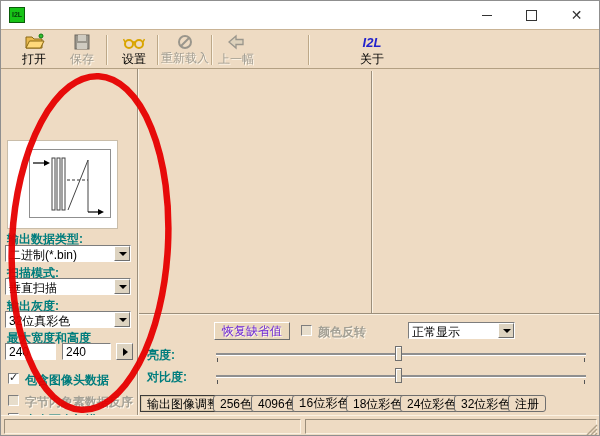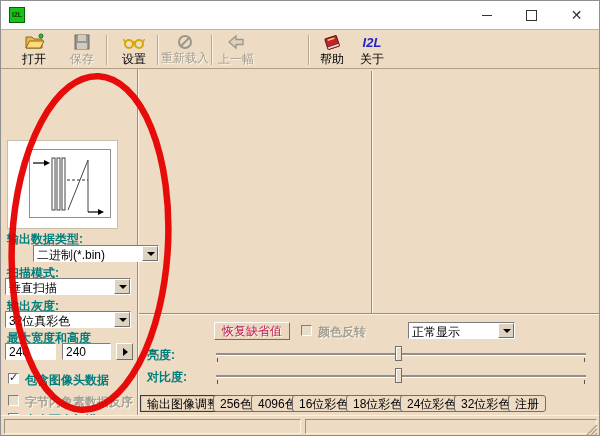--- a/index.html
+++ b/index.html
@@ -53,21 +53,21 @@
   
   .cbrow{position:absolute;left:7px;height:14px;}
   .cbox{position:absolute;left:0;top:1px;width:11px;height:11px;background:#fff;border-top:1px solid #7d7d7d;border-left:1px solid #7d7d7d;border-bottom:1px solid #fff;border-right:1px solid #fff;box-sizing:border-box;}
   .cbox.checked::after{content:"✓";position:absolute;left:0px;top:-3px;font-size:11px;color:#222;}
   .cbrow .clabel{position:absolute;left:17px;top:0;color:#007d7d;font-weight:bold;font-size:12px;white-space:nowrap;}
   .cbrow.disabled .clabel{color:#a3a095;text-shadow:1px 1px 0 #fff8ec;}
   .cbrow.disabled .cbox{background:#e7ddcb;}
 
   
   .btn-3d{position:absolute;background:#ead8bd;border-top:1px solid #fff;border-left:1px solid #fff;border-bottom:1px solid #6f6f6f;border-right:1px solid #6f6f6f;box-sizing:border-box;font-size:12px;text-align:center;}
-  .btn-3d.disabled{color:#be185d;text-shadow:1px 1px 0 #fff8ec;}
+  .btn-3d.disabled{color:#6d28d9;text-shadow:1px 1px 0 #fff8ec;}
   .slider-track{position:absolute;height:2px;background:#8f8f8f;border-bottom:1px solid #fff;}
   .slider-thumb{position:absolute;top:-7px;width:7px;height:15px;background:#e9ddc8;border:1px solid #6f6f6f;box-shadow:inset 1px 1px 0 #fff;box-sizing:border-box;}
   .tick{position:absolute;width:1px;height:4px;background:#555;}
 
   
   .tabbar{position:absolute;left:138px;top:393px;width:460px;height:19px;}
   .tab{position:absolute;top:1px;height:17px;line-height:16px;padding:0 6px;font-size:12px;color:#000;background:#eedbc3;border:1px solid #6f6f6f;border-radius:3px;box-sizing:border-box;white-space:nowrap;}
   .tab.active{border:1px solid #3a3a3a;border-radius:0;box-shadow:inset 0 0 0 1px #d9c7aa;}
 
   
@@ -135,32 +135,20 @@
     <div class="tsep" style="left:210px;"></div>
     <div class="tbtn disabled" style="left:212px;width:46px;">
       <div class="ticon">
         <svg width="20" height="18" viewBox="0 0 20 18">
             <path d="M10 3 L3 9 L10 15 V11.5 H17 V6.5 H10 Z" fill="#ded2bc" stroke="#9a968c" stroke-width="1.3"></path>
           </svg>
       </div>
       <div class="tlabel">上一幅</div>
     </div>
     <div class="tsep" style="left:307px;"></div>
-    <div class="tbtn" style="left:308px;width:46px;">
-      <div class="ticon">
-        <svg width="20" height="18" viewBox="0 0 20 18">
-            <g transform="rotate(-18 10 9)">
-              <rect x="4" y="4" width="12" height="11" rx="1" fill="#c4222e" stroke="#5f0d14"></rect>
-              <rect x="4" y="12.5" width="12" height="2.5" fill="#f1e6c8" stroke="#5f0d14" stroke-width="0.6"></rect>
-              <line x1="6.5" y1="6" x2="13.5" y2="6" stroke="#f7d858" stroke-width="1.4"></line>
-            </g>
-          </svg>
-      </div>
-      <div class="tlabel">帮助</div>
-    </div>
     <div class="tbtn" style="left:348px;width:46px;">
       <div class="ticon">
           <span class="i2l-text">I2L</span>
         </div>
       <div class="tlabel">关于</div>
     </div>
   </div>
 
   <div class="pane pane-input"></div>
   <div class="pane pane-output"></div>
@@ -181,21 +169,21 @@
           <line x1="37" y1="30" x2="58" y2="30" stroke="#333" stroke-width="1.2" stroke-dasharray="3,2"></line>
           <line x1="38" y1="60" x2="58" y2="10" stroke="#444" stroke-width="1"></line>
           <line x1="58" y1="10" x2="58" y2="62" stroke="#444" stroke-width="1"></line>
           <line x1="58" y1="62" x2="68" y2="62" stroke="#000" stroke-width="1.2"></line>
           <path d="M68 59 L74 62 L68 65 Z" fill="#000"></path>
         </svg>
       </div>
     </div>
 
     <div class="teal" style="left:6px;top:162px;">输出数据类型:</div>
-    <div class="combo" style="top:176px;margin-left:28px;">
+    <div class="combo" style="top:176px;">
       <span class="val">二进制(*.bin)</span>
       <span class="drop-btn">
           <span class="arrow-down"></span>
         </span>
     </div>
 
     <div class="teal" style="left:6px;top:196px;">扫描模式:</div>
     <div class="combo" style="top:209px;">
       <span class="val">垂直扫描</span>
       <span class="drop-btn">
@@ -267,21 +255,21 @@
       <div class="slider-thumb" style="left:179px;"></div>
     </div>
     <div class="tick" style="left:216px;top:379px;"></div>
     <div class="tick" style="left:583px;top:379px;"></div>
   </div>
 
   <div class="tabbar">
     <div class="tab active" style="left:1px;">输出图像调整</div>
     <div class="tab" style="left:74px;">256色</div>
     <div class="tab" style="left:112px;">4096色</div>
-    <div class="tab" style="left:153px;">16位彩色</div>
+    <div class="tab" style="left:153px;font-family:Liberation Mono, monospace;">16位彩色</div>
     <div class="tab" style="left:207px;">18位彩色</div>
     <div class="tab" style="left:261px;">24位彩色</div>
     <div class="tab" style="left:315px;">32位彩色</div>
     <div class="tab" style="left:369px;">注册</div>
   </div>
 
   <div class="statusbar">
     <div class="status-panel" style="left:3px;width:297px;"></div>
     <div class="status-panel" style="left:304px;width:292px;"></div>
     <div class="grip">

